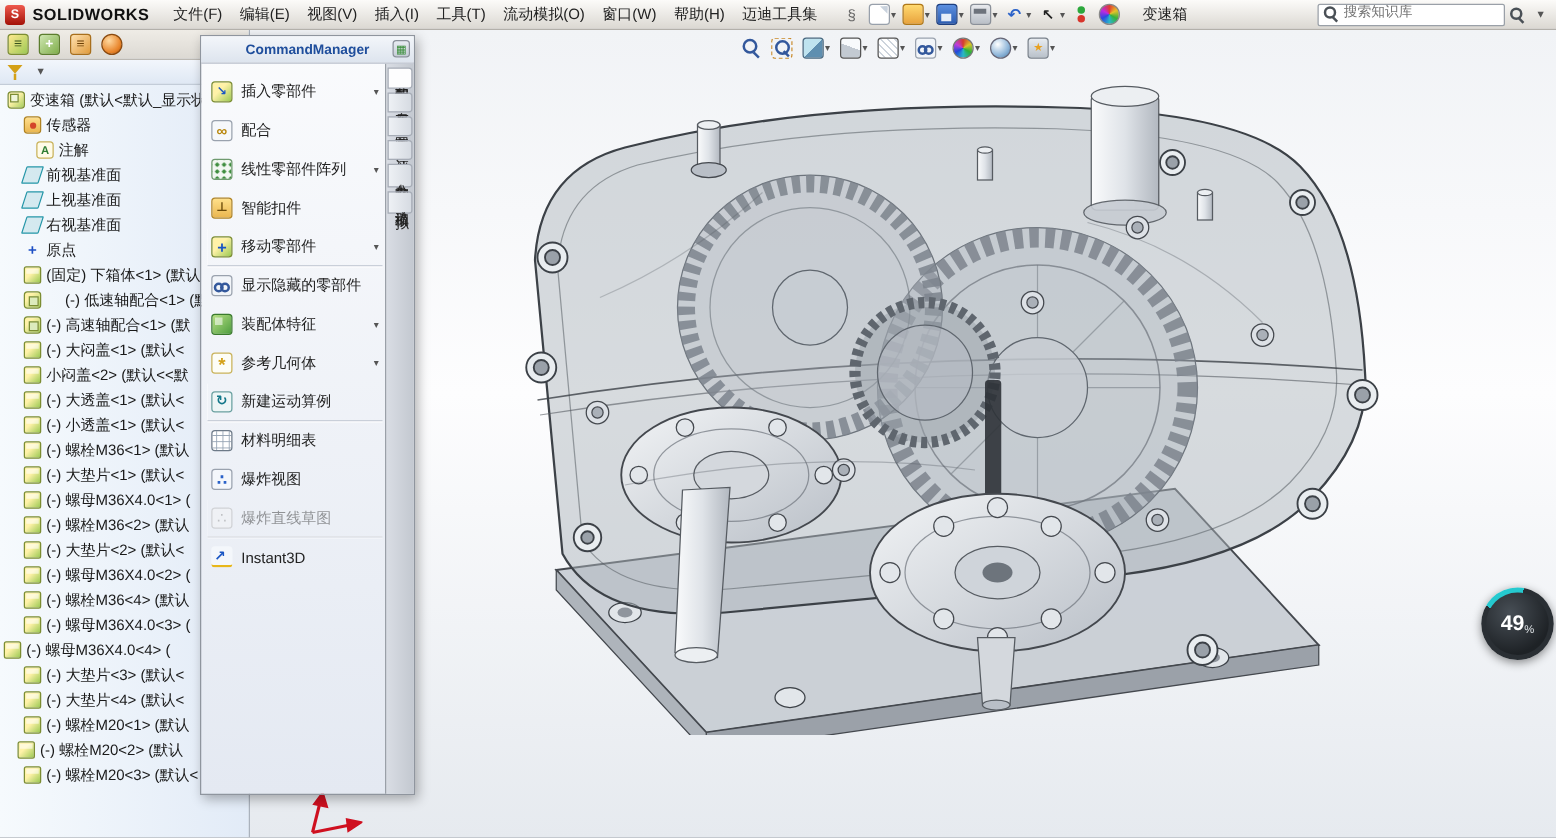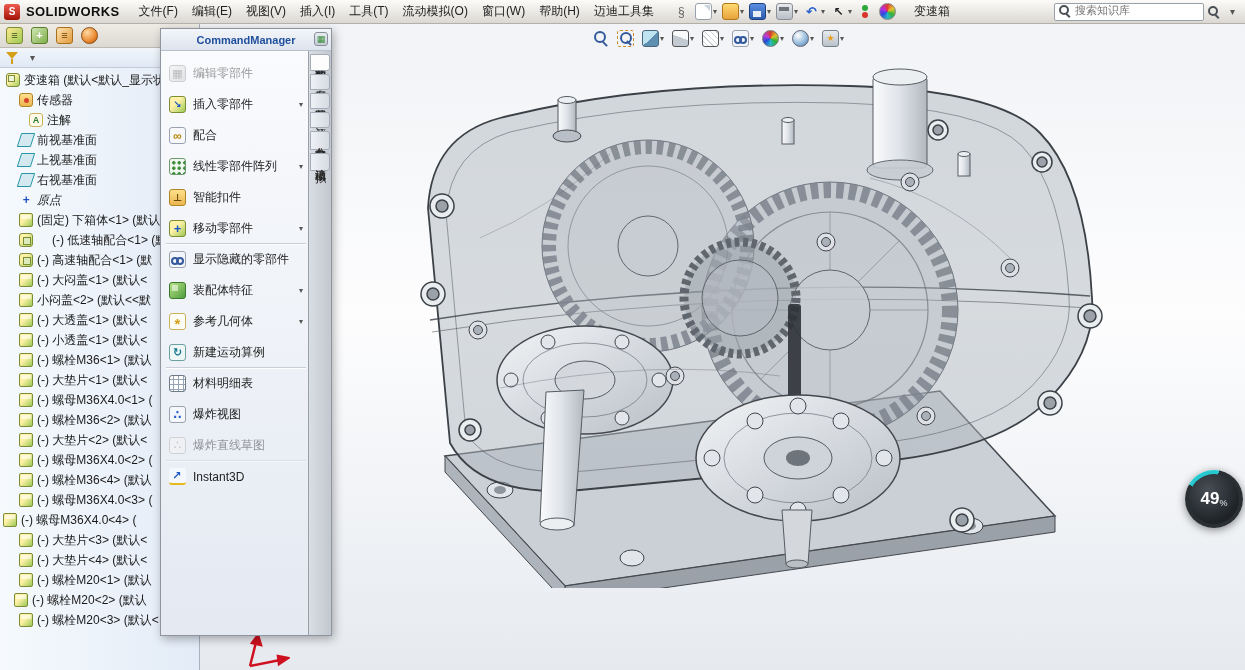--- a/index.html
+++ b/index.html
@@ -308,21 +308,21 @@
         <div class="tree-row" data-name="feature-tree-item" style="padding-left: 19px;">
           <span class="icn" data-name="plane-icon"></span>
           <span class="tlabel" data-name="tree-item-label">上视基准面</span>
         </div>
 
         <div class="tree-row" data-name="feature-tree-item" style="padding-left: 19px;">
           <span class="icn" data-name="plane-icon"></span>
           <span class="tlabel" data-name="tree-item-label">右视基准面</span>
         </div>
 
-        <div class="tree-row" data-name="feature-tree-item" style="padding-left: 19px; font-style: italic;">
+        <div class="tree-row" data-name="feature-tree-item" style="padding-left: 19px;">
           <span class="icn" data-name="origin-icon"></span>
           <span class="tlabel" data-name="tree-item-label">原点</span>
         </div>
 
         <div class="tree-row" data-name="feature-tree-item" style="padding-left: 19px;">
           <span class="icn" data-name="part-fixed-icon"></span>
           <span class="tlabel" data-name="tree-item-label">(固定) 下箱体&lt;1&gt; (默认</span>
         </div>
 
         <div class="tree-row" data-name="feature-tree-item" style="padding-left: 19px; gap: 19px;">
@@ -622,25 +622,20 @@
   </main>
 
   <div class="cmdmgr" data-name="commandmanager-panel">
     <div class="cm-title" data-name="commandmanager-titlebar">
       <span data-name="commandmanager-title">CommandManager</span>
       <span class="icn" data-name="commandmanager-options-icon"></span>
     </div>
     <div class="cm-body" data-name="commandmanager-body">
       <div class="cm-list" data-name="command-list">
 
-          <div class="cm-item disabled" data-name="command-button">
-            <span class="icn" data-name="edit-component-icon"></span>
-            <span class="cm-label" data-name="command-label">编辑零部件</span>
-
-          </div>
 
           <div class="cm-item has-arrow" data-name="command-button">
             <span class="icn" data-name="insert-component-icon"></span>
             <span class="cm-label" data-name="command-label">插入零部件</span>
             <span class="dd" data-name="dropdown-arrow-icon">▾</span>
           </div>
 
           <div class="cm-item" data-name="command-button">
             <span class="icn" data-name="mate-icon"></span>
             <span class="cm-label" data-name="command-label">配合</span>

